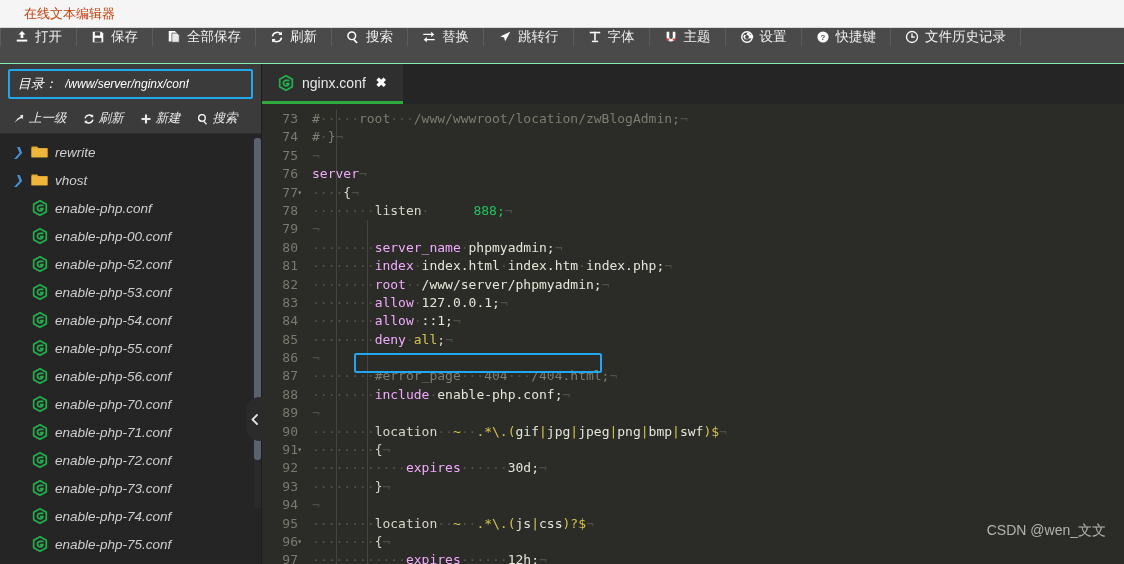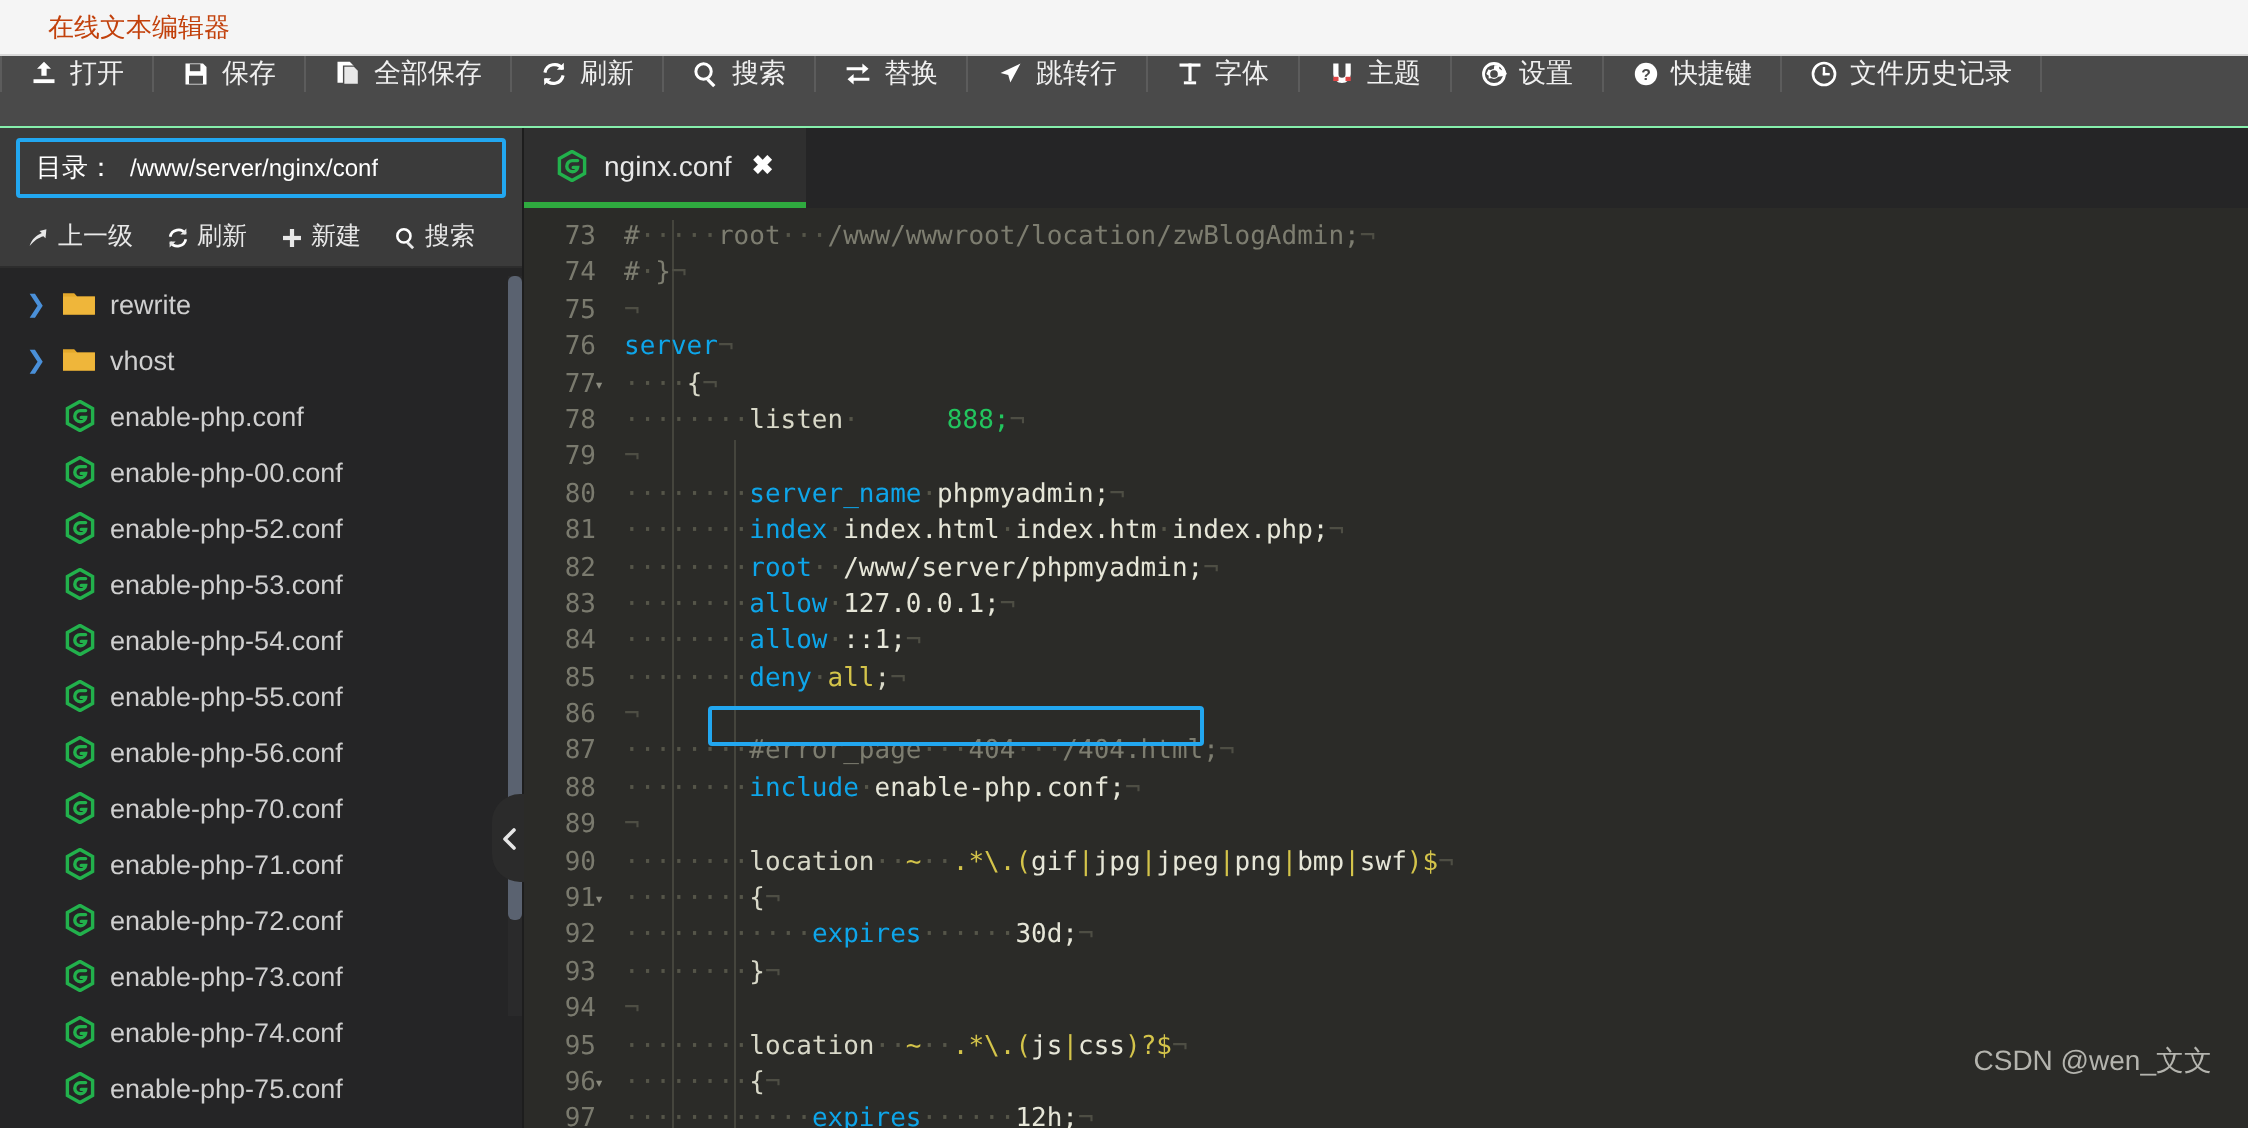--- a/index.html
+++ b/index.html
@@ -32,20 +32,21 @@
   .tb-btn .ico svg{ display:block; }
   .tb-fill{ flex:1; border-right:none; }
 
   
   .body{ display:flex; height:500px; }
 
   
   .sidebar{
     width:262px; background:#252526; display:flex; flex-direction:column; position:relative;
     border-right:1px solid #1d1d1d;
+    font-style:italic;
   }
   .dirbar{
     height:40px; background:#3b3b3b; display:flex; align-items:center; padding:0 8px;
   }
   .dirbox{
     display:flex; align-items:center; gap:8px;
     border:2px solid #22a7f0; padding:3px 8px; border-radius:2px;
     width:100%; height:30px;
   }
   .dirbox .lbl{ color:#fff; font-size:13px; white-space:nowrap; }
@@ -105,21 +106,21 @@
   .gutter .ln{ height:18.4px; line-height:18.4px; position:relative; }
   .gutter .ln .fold{
     position:absolute; right:-4px; top:0; color:#8c8c80; font-size:8px; line-height:18.4px;
   }
   .code{
     flex:1; padding:6px 0 0 8px; font-size:13px; color:#d8d8c8; overflow:hidden; position:relative;
   }
   .code .ln{ height:18.4px; line-height:18.4px; white-space:pre; position:relative; }
 
   
-  .k{ color:#0ea5e9; }      
+  .k{ color:#f0abfc; }      
   .s{ color:#e6e6d8; }      
   .n{ color:#d8d8c8; }      
   .c{ color:#7d7d70; }      
   .num{ color:#22c55e;margin-left:44px; }
   .op{ color:#d4c44a; }     
   .ws{ color:#555549; }     
   .eol{ color:#4e4e44; }    
 
   
   .code .guide{

